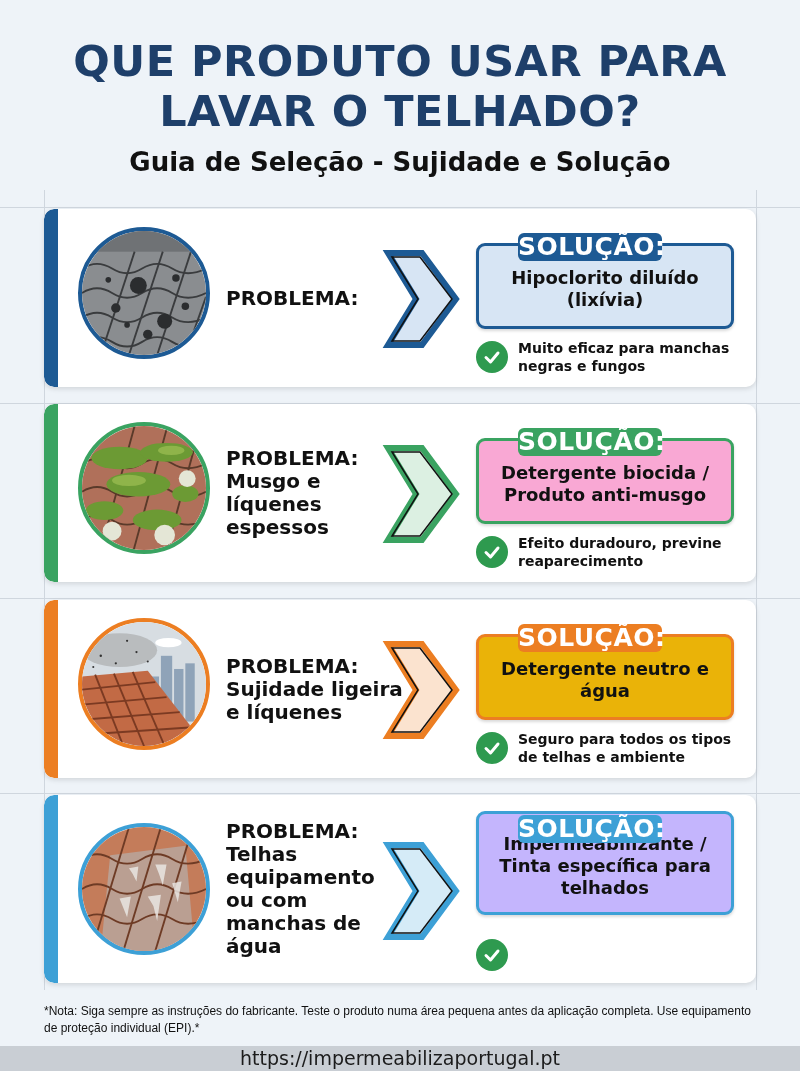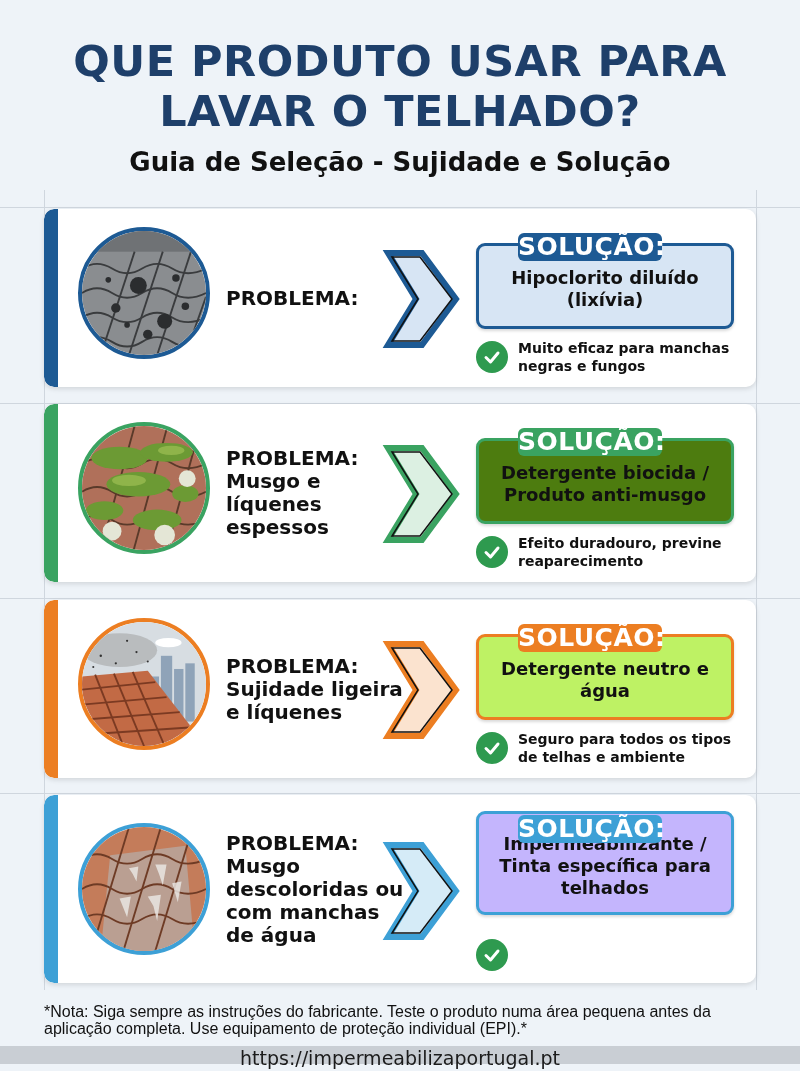--- a/index.html
+++ b/index.html
@@ -60,25 +60,25 @@
     display:flex; align-items:center; gap:10px;
   }
   .card .check {
     width:32px; height:32px; border-radius:50%; background:#2e9a4f;
     flex:0 0 32px; display:flex; align-items:center; justify-content:center;
   }
   .card .benefit-text { font-weight:bold; font-size:14px; line-height:18px; color:#111; }
 
   .note {
     position:absolute; left:44px; top:1003px; width:712px;
-    font-size:16px; line-height:17px; color:#111;
+    font-size:12px; line-height:17px; color:#111;
     font-family:"Liberation Sans", sans-serif;
   }
   .footer {
-    position:absolute; left:0; right:0; top:1046px; height:18px;
+    position:absolute; left:0; right:0; top:1046px; height:25px;
     background:#c9ced4; text-align:center;
     font-size:19px; line-height:25px; color:#1b1b1b;
     font-family:"DejaVu Sans", sans-serif;
   }
 </style>
 </head>
 <body>
 
 <div class="grid-h" style="top:207px"></div>
 <div class="grid-h" style="top:403px"></div>
@@ -175,21 +175,21 @@
     </svg>
   </div>
   <div class="problem">
     <div>PROBLEMA:</div>
     <div>Musgo e líquenes espessos</div>
   </div>
   <svg class="arrow" viewBox="0 0 80 120">
     <path d="M6 14 L40 14 L74 60 L40 106 L6 106 L34 60 Z" fill="#dcf0e2" stroke="#3aa361" stroke-width="6" stroke-linejoin="miter"></path>
     <path d="M10 18 L38 18 L70 60 L38 102 L10 102 L36 60 Z" fill="none" stroke="#111" stroke-width="1.5"></path>
   </svg>
-  <div class="sol-box" style="border-color:#3aa361; background:#4d7c0f">
+  <div class="sol-box" style="border-color:#3aa361; background:#f9a8d4">
     <span>Detergente biocida / Produto anti-musgo</span>
   </div>
   <div class="sol-tag" style="background:#3aa361">SOLUÇÃO:</div>
   <div class="benefit" style="top:130px">
     <div class="check">
       <svg width="18" height="18" viewBox="0 0 18 18">
           <path d="M3 9.5 L7.5 14 L15 5" stroke="#fff" stroke-width="3" fill="none" stroke-linecap="round" stroke-linejoin="round"></path>
         </svg>
     </div>
     <div class="benefit-text">Efeito duradouro, previne reaparecimento</div>
@@ -230,21 +230,21 @@
     </svg>
   </div>
   <div class="problem">
     <div>PROBLEMA:</div>
     <div>Sujidade ligeira e líquenes</div>
   </div>
   <svg class="arrow" viewBox="0 0 80 120">
     <path d="M6 14 L40 14 L74 60 L40 106 L6 106 L34 60 Z" fill="#fbe3cf" stroke="#ec7e22" stroke-width="6" stroke-linejoin="miter"></path>
     <path d="M10 18 L38 18 L70 60 L38 102 L10 102 L36 60 Z" fill="none" stroke="#111" stroke-width="1.5"></path>
   </svg>
-  <div class="sol-box" style="border-color:#ec7e22; background:#bef264">
+  <div class="sol-box" style="border-color:#ec7e22; background:#eab308">
     <span>Detergente neutro e água</span>
   </div>
   <div class="sol-tag" style="background:#ec7e22">SOLUÇÃO:</div>
   <div class="benefit" style="top:130px">
     <div class="check">
       <svg width="18" height="18" viewBox="0 0 18 18">
           <path d="M3 9.5 L7.5 14 L15 5" stroke="#fff" stroke-width="3" fill="none" stroke-linecap="round" stroke-linejoin="round"></path>
         </svg>
     </div>
     <div class="benefit-text">Seguro para todos os tipos de telhas e ambiente</div>
@@ -269,21 +269,21 @@
         <path d="M50 44 L60 42 L58 58 L54 50 Z"></path>
           <path d="M78 40 L90 40 L86 62 L82 50 Z"></path>
         <path d="M40 76 L52 74 L48 96 Z"></path>
           <path d="M70 74 L84 72 L80 100 L76 84 Z"></path>
         <path d="M96 60 L106 58 L102 80 Z"></path>
       </g>
     </svg>
   </div>
   <div class="problem">
     <div>PROBLEMA:</div>
-    <div>Musgo descoloridas ou com manchas de água</div>
+    <div>Telhas equipamento ou com manchas de água</div>
   </div>
   <svg class="arrow" viewBox="0 0 80 120" style="top:36px">
     <path d="M6 14 L40 14 L74 60 L40 106 L6 106 L34 60 Z" fill="#d5ebf7" stroke="#3da0d6" stroke-width="6" stroke-linejoin="miter"></path>
     <path d="M10 18 L38 18 L70 60 L38 102 L10 102 L36 60 Z" fill="none" stroke="#111" stroke-width="1.5"></path>
   </svg>
   <div class="sol-box" style="border-color:#3da0d6; background:#c4b5fd; top:16px; height:104px">
     <span>Impermeabilizante / Tinta específica para telhados</span>
   </div>
   <div class="sol-tag" style="background:#3da0d6; top:20px">SOLUÇÃO:</div>
   <div class="benefit" style="top:144px">

